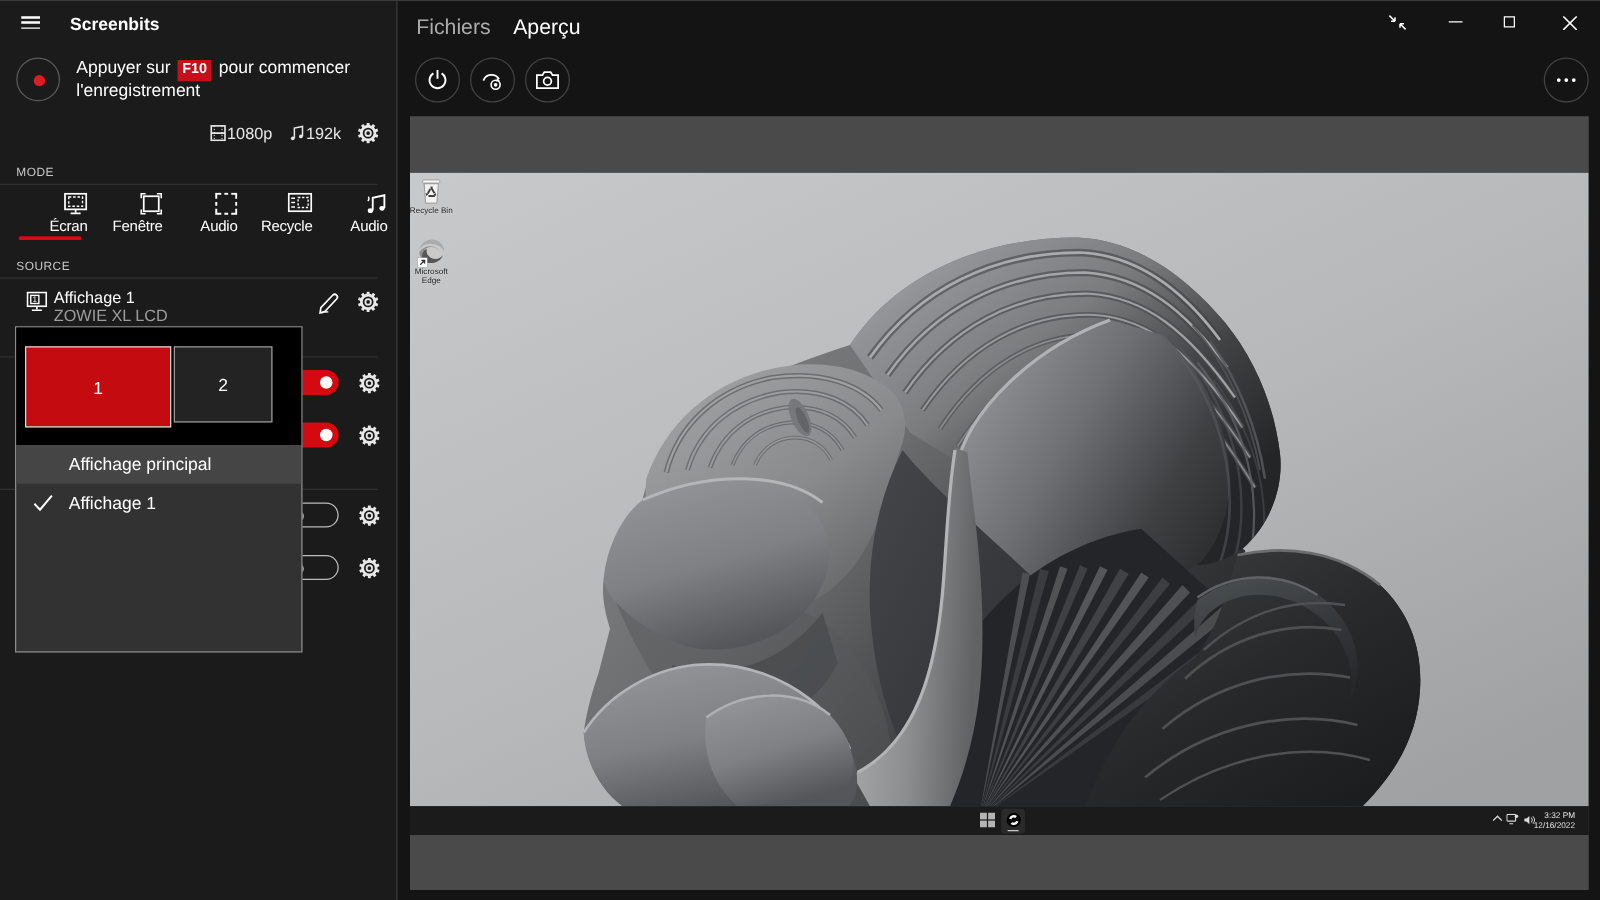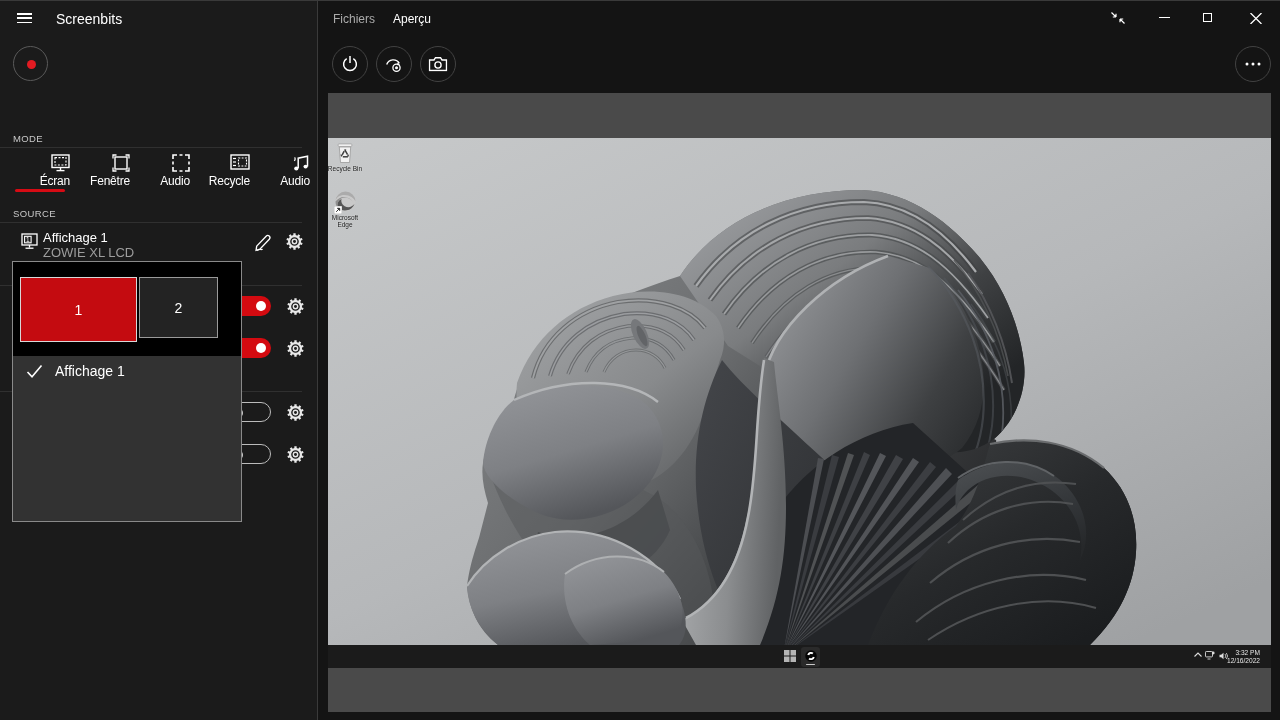--- a/index.html
+++ b/index.html
@@ -4,21 +4,21 @@
 <style>
   * { margin:0; padding:0; box-sizing:border-box; }
   html,body { width:1280px; height:720px; overflow:hidden; background:#101010; }
   body { font-family:"Liberation Sans", sans-serif; color:#fff; position:relative; }
   #app { position:absolute; inset:0; background:#141414; border-top:1px solid #3a3a3a; }
   
   #sidebar { position:absolute; left:0; top:0; width:318px; height:720px; background:#1b1b1b; }
   #sidebar .vline { position:absolute; right:0; top:0; width:1px; height:720px; background:#3a3a3a; }
   .hamb { position:absolute; left:17px; top:12px; width:15px; height:10px; }
   .hamb div { height:1.7px; background:#fff; margin-bottom:2.6px; }
-  .title { position:absolute; left:56px; top:10px; font-size:14px; color:#fff; }
+  .title { position:absolute; left:56px; top:10px; font-size:14px; color:#fff;font-weight:bold; }
   .recbtn { position:absolute; left:13px; top:45px; width:35px; height:35px; border:1px solid #5a5a5a; border-radius:50%; }
   .recdot { position:absolute; left:13px; top:13px; width:9px; height:9px; background:#e21b22; border-radius:50%; }
   .prompt { position:absolute; left:61px; top:45px; width:236px; font-size:14px; line-height:15.5px; color:#fff; }
   .f10 { display:inline-block; background:#c50f1a; color:#fff; font-size:11.5px; font-weight:bold; padding:0.5px 3.5px 1.5px; margin:0 2px; }
   .qrow { position:absolute; left:0; top:97px; width:303px; height:16px; text-align:right; font-size:13px; color:#e8e8e8; }
   .qrow svg { vertical-align:-2px; } .gearsvg { vertical-align:-4px !important; }
   .modelbl, .srclbl { position:absolute; left:13px; font-size:9.5px; color:#c8c8c8; letter-spacing:0.4px; }
   .modelbl { top:132px; } .srclbl { top:207px; }
   .sep { position:absolute; left:0; width:302px; height:1px; background:#303030; }
   .tabs { position:absolute; left:10px; top:153px; width:300px; display:flex; }
@@ -37,21 +37,21 @@
   #dd { position:absolute; left:12px; top:260px; width:230px; height:261px; background:#323232; border:1px solid #8a8a8a; z-index:10; }
   #dd .mons { position:absolute; left:0; top:0; width:228px; height:94px; background:#000; }
   #dd .m1 { position:absolute; left:7px; top:15px; width:117px; height:65px; background:#c40b10; border:1px solid #d8d8d8; color:#fff; font-size:14px; display:flex; align-items:center; justify-content:center; }
   #dd .m2 { position:absolute; left:126px; top:15px; width:79px; height:61px; background:#232323; border:1px solid #9a9a9a; color:#fff; font-size:14px; display:flex; align-items:center; justify-content:center; }
   #dd .menu { position:absolute; left:0; top:94px; width:228px; }
   #dd .item { height:31.4px; line-height:31.4px; padding-left:42px; font-size:14px; color:#fff; position:relative; }
   #dd .item.hl { background:#454545; }
   #dd .chk { position:absolute; left:13px; top:7px; }
   
   #main { position:absolute; left:319px; top:0; width:961px; height:720px; background:#141414; }
-  .mtabs { position:absolute; top:11px; left:14px; font-size:12px; }
+  .mtabs { position:absolute; top:11px; left:14px; font-size:17px; }
   .mtabs span.t1 { color:#ababab; margin-right:18px; }
   .mtabs span.t2 { color:#fff; }
   .cbtn { position:absolute; top:45px; width:36px; height:36px; border:1px solid #424242; border-radius:50%; }
   .cbtn svg { position:absolute; left:50%; top:50%; transform:translate(-50%,-50%); }
   
   #pane { position:absolute; left:9px; top:92px; width:943px; height:619px; background:#4a4a4a; }
   #screen { position:absolute; left:0; top:45px; width:943px; height:530px; }
   #wall { position:absolute; left:0; top:0; width:943px; height:507px; overflow:hidden; }
   #taskbar { position:absolute; left:0; top:507px; width:943px; height:23px; background:#1b1b1b; }
   .dicon { position:absolute; width:48px; text-align:center; }
@@ -342,20 +342,35 @@
     <div class="vline"></div>
     <div class="hamb">
         <div></div>
         <div></div>
         <div></div>
       </div>
     <div class="title">Screenbits</div>
     <div class="recbtn">
         <div class="recdot"></div>
       </div>
+    <div class="prompt">Appuyer sur <span class="f10">F10</span> pour commencer l'enregistrement</div>
+    <div class="qrow">
+      <svg width="13" height="13" viewBox="0 0 13 13" fill="none" stroke="#e8e8e8">
+          <rect x="1" y="0.7" width="11" height="11.6" stroke-width="1.3"></rect>
+          <line x1="1" y1="6.5" x2="12" y2="6.5" stroke-width="1.3"></line>
+          <line x1="3.4" y1="0.7" x2="3.4" y2="12.3" stroke-width="0.8" stroke-dasharray="1 1.4"></line>
+          <line x1="9.6" y1="0.7" x2="9.6" y2="12.3" stroke-width="0.8" stroke-dasharray="1 1.4"></line>
+        </svg><span style="margin-left:1px">1080p</span><span style="display:inline-block;width:14px"></span><svg width="12" height="13" viewBox="0 0 12 13" fill="none" stroke="#e8e8e8">
+          <path d="M3.5 10.5 V2.5 L10 1.2 V9" stroke-width="1.2"></path>
+          <circle cx="2.2" cy="10.6" r="1.5" fill="#e8e8e8" stroke="none"></circle>
+          <circle cx="8.7" cy="9.1" r="1.5" fill="#e8e8e8" stroke="none"></circle>
+        </svg><span style="margin-left:1px">192k</span><span style="display:inline-block;width:13px"></span><svg class="gearsvg" width="17" height="17" viewBox="0 0 24 24">
+          <use href="#gearico"></use>
+        </svg>
+    </div>
     <div class="modelbl">MODE</div>
     <div class="sep" style="top:146px"></div>
     <div class="tabs">
       <div class="tab active">
         <div class="ticon"><svg width="19" height="18" viewBox="0 0 19 18" fill="none" stroke="#fff">
               <rect x="1" y="1" width="17" height="12.5" stroke-width="1.4"></rect>
               <rect x="4" y="3.6" width="11" height="7.4" stroke-width="1.1" stroke-dasharray="2 1.5"></rect>
               <line x1="9.5" y1="13.5" x2="9.5" y2="16.2" stroke-width="1.4"></line>
               <line x1="5.5" y1="16.6" x2="13.5" y2="16.6" stroke-width="1.4"></line>
             </svg></div>
@@ -447,19 +462,20 @@
       </svg>
     <svg class="gear" style="left:287px;top:445px" width="17" height="17" viewBox="0 0 24 24">
         <use href="#gearico"></use>
       </svg>
     <div id="dd">
       <div class="mons">
         <div class="m1">1</div>
         <div class="m2">2</div>
       </div>
       <div class="menu">
+        <div class="item hl">Affichage principal</div>
         <div class="item"><svg class="chk" width="17" height="17" viewBox="0 0 17 17" fill="none">
               <path d="M1.5 9 L6 13.8 L15.5 2.5" stroke="#fff" stroke-width="1.6"></path>
             </svg>Affichage 1</div>
       </div>
     </div>
   </div>
 </div>
 
 </body></html>

